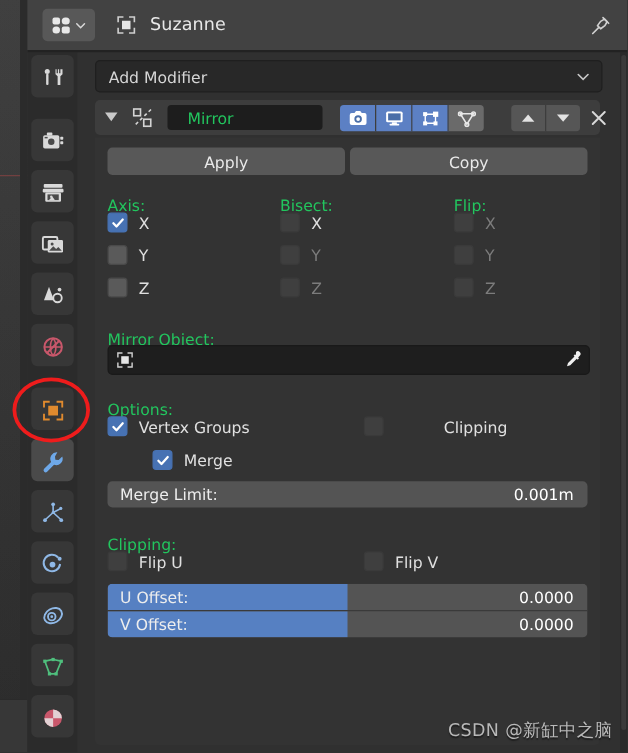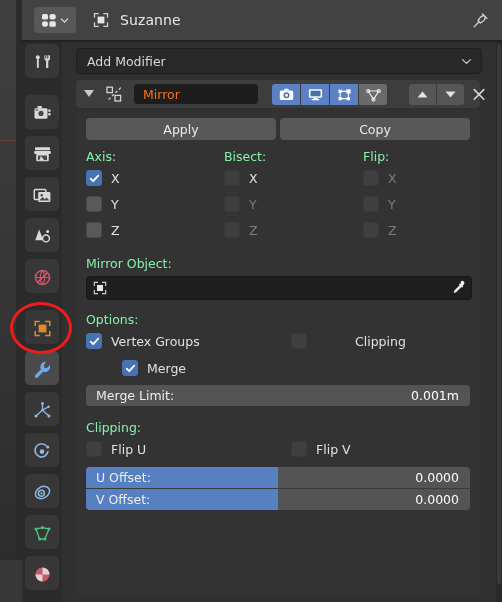--- a/index.html
+++ b/index.html
@@ -107,21 +107,21 @@
     position:absolute;left:8px;top:10px;width:0;height:0;cursor:pointer;
     border-left:5px solid transparent;border-right:5px solid transparent;
     border-top:7px solid #c9c9c9;
   }
   .mirror-ic{position:absolute;left:28px;top:5px;width:20px;height:19px;}
   .name-field{
     position:absolute;left:58px;top:4px;width:124px;height:20px;
     border-radius:3px;background:#1d1d1d;
     display:flex;align-items:center;cursor:text;
   }
-  .name-field span{margin-left:9px;color:#f97316;font-size:12.5px;}
+  .name-field span{margin-left:16px;color:#22c55e;font-size:12.5px;}
   .tg-group{position:absolute;left:196px;top:4px;display:flex;height:21px;}
   .tg{
     width:28px;height:21px;display:flex;align-items:center;justify-content:center;
     background:#5c80c4;cursor:pointer;border-right:1px solid #3d3d3d;
   }
   .tg.off{background:#6a6a6a;}
   .tg:first-child{border-radius:3px 0 0 3px;}
   .tg:last-child{border-radius:0 3px 3px 0;border-right:none;}
   .arrow-group{position:absolute;left:333px;top:4px;display:flex;height:21px;}
   .arrowbtn{
@@ -136,21 +136,21 @@
     position:absolute;left:14px;top:68px;width:404px;height:486px;
     background:#333333;border-radius:0 0 4px 4px;
   }
 
   .btn{
     position:absolute;height:22px;border-radius:4px;background:#585858;
     display:flex;align-items:center;justify-content:center;cursor:pointer;
     color:#eaeaea;font-size:12.5px;
   }
 
-  .sec-label{position:absolute;color:#86efac;font-size:12.5px;}
+  .sec-label{position:absolute;color:#22c55e;font-size:12.5px;margin-top:8px;}
 
   .cb-row{position:absolute;height:18px;display:flex;align-items:center;}
   .cb{
     width:14px;height:14px;border-radius:3px;background:#5a5a5a;
     border:1px solid #4a4a4a;display:flex;align-items:center;justify-content:center;
     cursor:pointer;flex:none;
   }
   .cb.on{background:#4772b3;border-color:#4772b3;}
   .cb.dim{background:#3f3f3f;border-color:#3a3a3a;}
   .cb-lbl{margin-left:9px;color:#e0e0e0;font-size:12.5px;white-space:nowrap;}
@@ -589,14 +589,15 @@
             <span class="rt">0.0000</span>
           </div>
         </div>
 
       </div>
     </div>
   </div>
 
   <div class="annot"></div>
 
+  <div class="watermark">CSDN @新缸中之脑</div>
 
 </div>
 
 </body></html>

